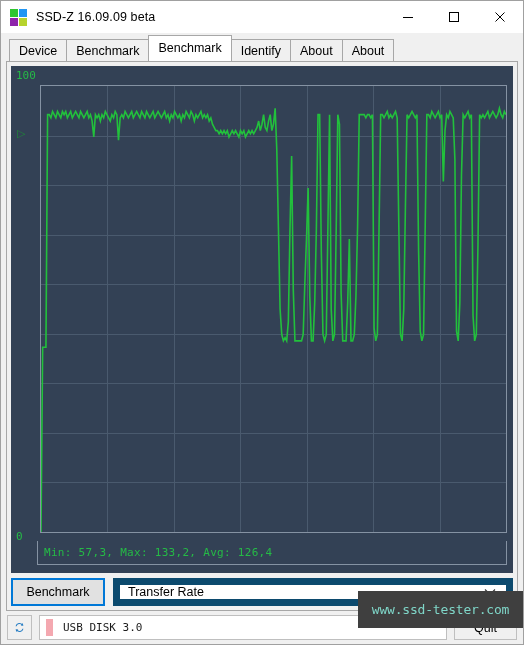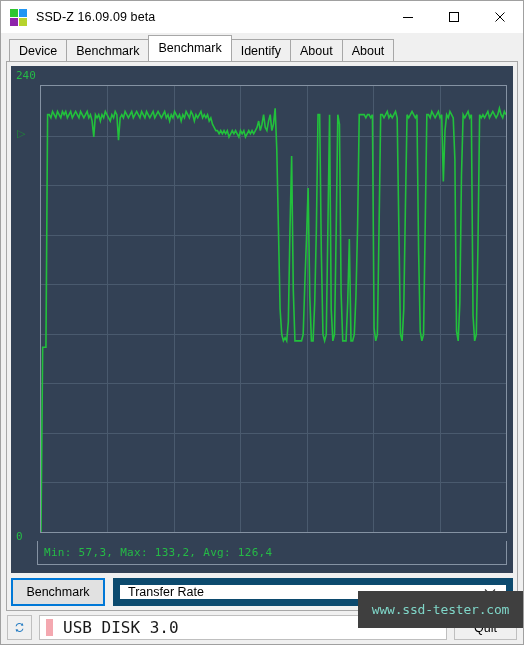--- a/index.html
+++ b/index.html
@@ -275,21 +275,21 @@
   #device-color-chip {
     width: 7px;
     height: 17px;
     background: #f4a8b0;
     margin-left: 6px;
     flex: 0 0 auto;
   }
   #device-name {
     margin-left: 10px;
     font-family: "DejaVu Sans Mono", "Liberation Mono", monospace;
-    font-size: 16px;
+    font-size: 11px;
     color: #1a1a1a;
     white-space: nowrap;
   }
   #quit-button {
     width: 63px;
     height: 25px;
     background: #f0f0f0;
     border: 1px solid #bfbfbf;
     box-sizing: border-box;
     font-size: 12.5px;
@@ -358,21 +358,21 @@
     <div class="tab">Benchmark</div>
     <div class="tab active">Benchmark</div>
     <div class="tab">Identify</div>
     <div class="tab">About</div>
     <div class="tab">About</div>
   </div>
 
   <div id="tab-panel">
 
     <div id="graph-area" style="background: rgb(51, 65, 85);">
-      <div id="y-max-label">240</div>
+      <div id="y-max-label">100</div>
       <div id="y-min-label">0</div>
       <div id="position-marker">▷</div>
 
       <div id="plot">
           <div class="grid-h" style="top: 88.8889%; background: rgb(74, 90, 110);"></div>
           <div class="grid-h" style="top: 77.7778%; background: rgb(74, 90, 110);"></div>
           <div class="grid-h" style="top: 66.6667%; background: rgb(74, 90, 110);"></div>
           <div class="grid-h" style="top: 55.5556%; background: rgb(74, 90, 110);"></div>
           <div class="grid-h" style="top: 44.4444%; background: rgb(74, 90, 110);"></div>
           <div class="grid-h" style="top: 33.3333%; background: rgb(74, 90, 110);"></div>

